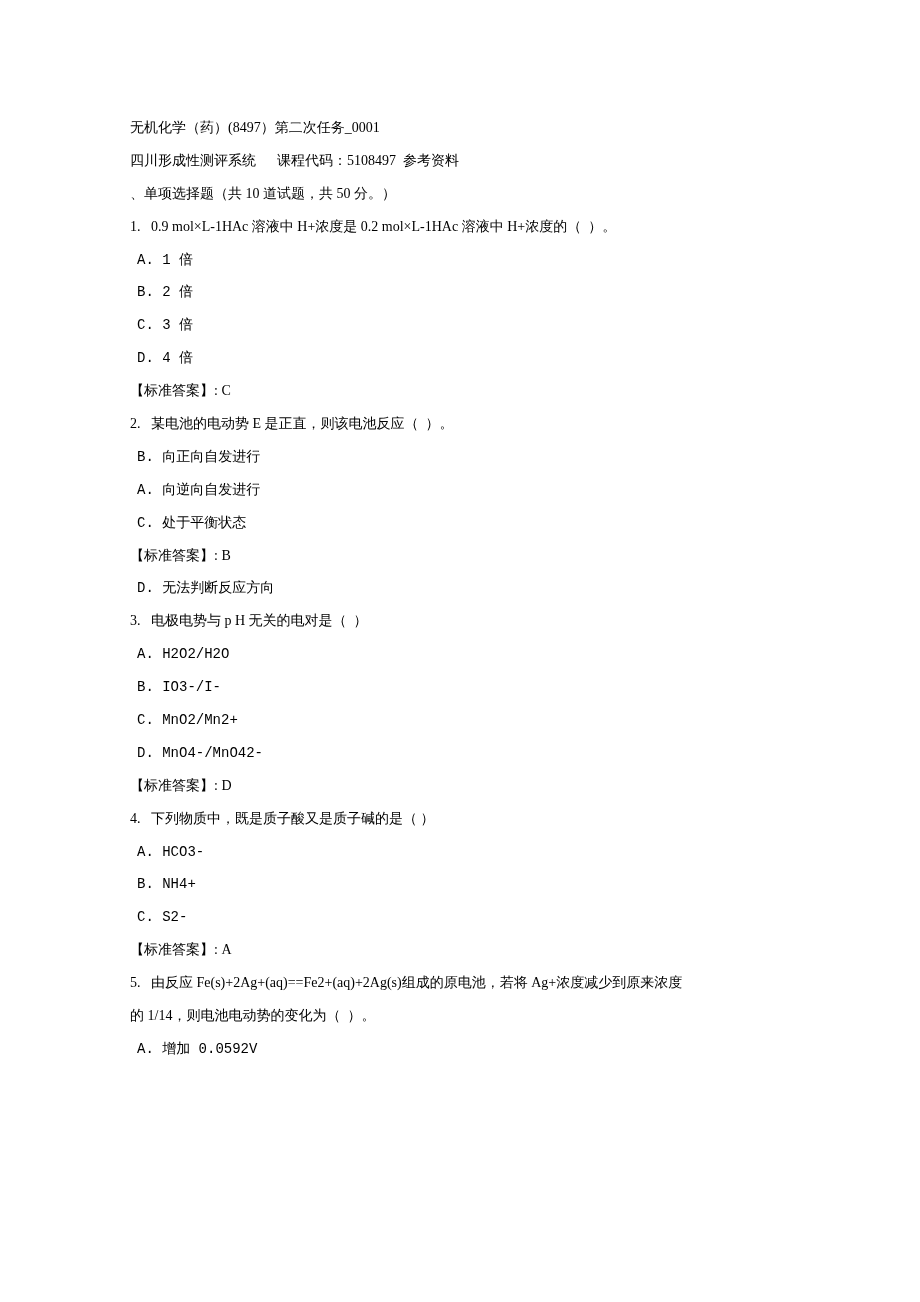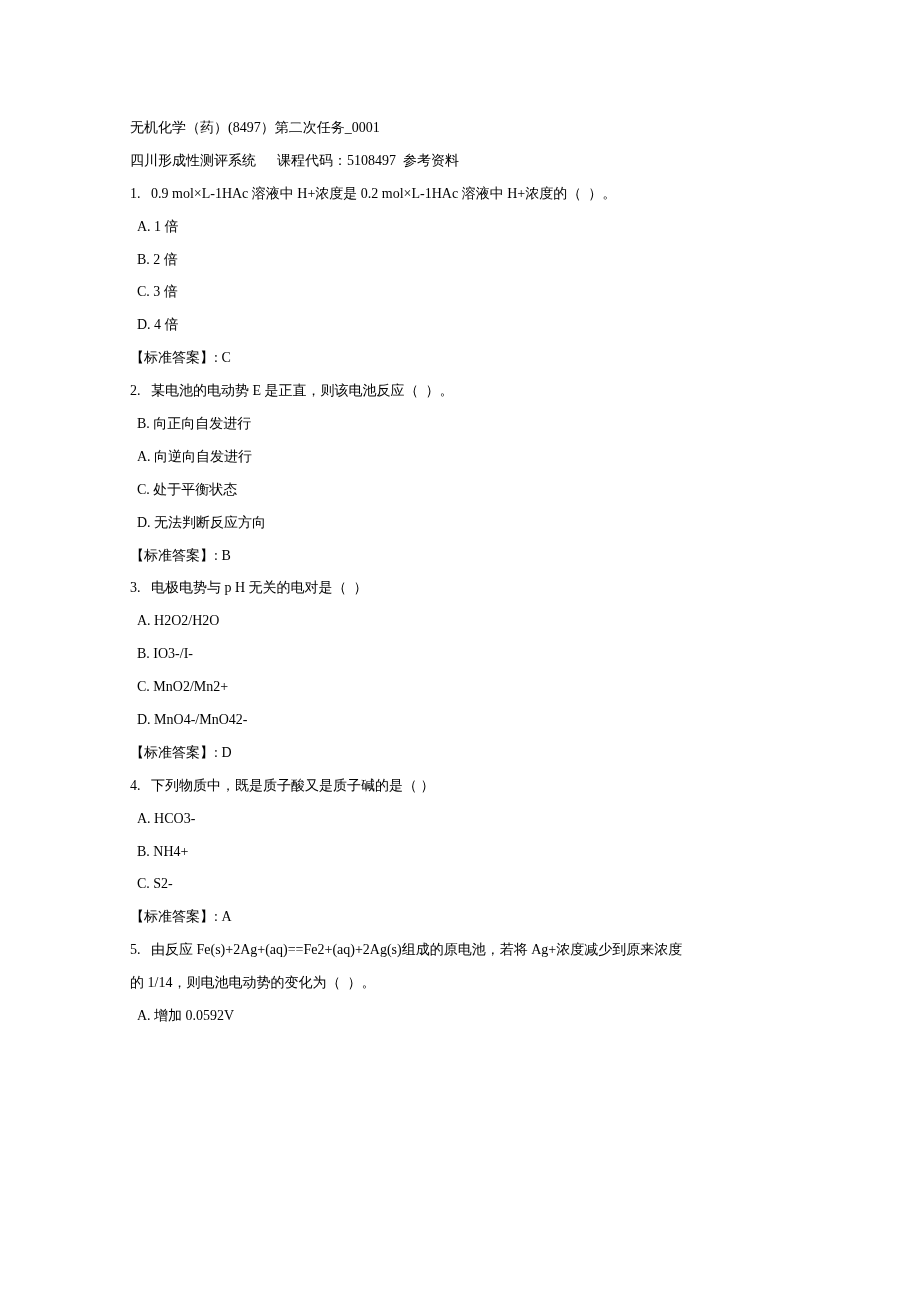--- a/index.html
+++ b/index.html
@@ -17,43 +17,45 @@
     font-size: 14px;
     color: #000000;
     line-height: 2.35;
   }
   .line {
     text-align: left;
     white-space: pre-wrap;
   }
   .option {
     padding-left: 0.5em;
+    font-family: Liberation Mono, monospace;
   }
 </style>
 </head>
 <body>
 
 <div class="page">
 
   <div class="line">无机化学（药）(8497）第二次任务_0001</div>
   <div class="line">四川形成性测评系统      课程代码：5108497  参考资料</div>
+  <div class="line">、单项选择题（共 10 道试题，共 50 分。）</div>
 
   <div class="line"><span>1.</span>   <span>0.9 mol×L-1HAc 溶液中 H+浓度是 0.2 mol×L-1HAc 溶液中 H+浓度的（  ）。</span></div>
   <div class="line option">A. 1 倍</div>
   <div class="line option">B. 2 倍</div>
   <div class="line option">C. 3 倍</div>
   <div class="line option">D. 4 倍</div>
   <div class="line"><span>【标准答案】:</span> <span>C</span></div>
 
   <div class="line"><span>2.</span>   <span>某电池的电动势 E 是正直，则该电池反应（  ）。</span></div>
   <div class="line option">B. 向正向自发进行</div>
   <div class="line option">A. 向逆向自发进行</div>
   <div class="line option">C. 处于平衡状态</div>
+  <div class="line"><span>【标准答案】:</span> <span>B</span></div>
   <div class="line option">D. 无法判断反应方向</div>
-  <div class="line"><span>【标准答案】:</span> <span>B</span></div>
 
   <div class="line"><span>3.</span>   <span>电极电势与 p H 无关的电对是（  ）</span></div>
   <div class="line option">A. H2O2/H2O</div>
   <div class="line option">B. IO3-/I-</div>
   <div class="line option">C. MnO2/Mn2+</div>
   <div class="line option">D. MnO4-/MnO42-</div>
   <div class="line"><span>【标准答案】:</span> <span>D</span></div>
 
   <div class="line"><span>4.</span>   <span>下列物质中，既是质子酸又是质子碱的是（ ）</span></div>
   <div class="line option">A. HCO3-</div>

